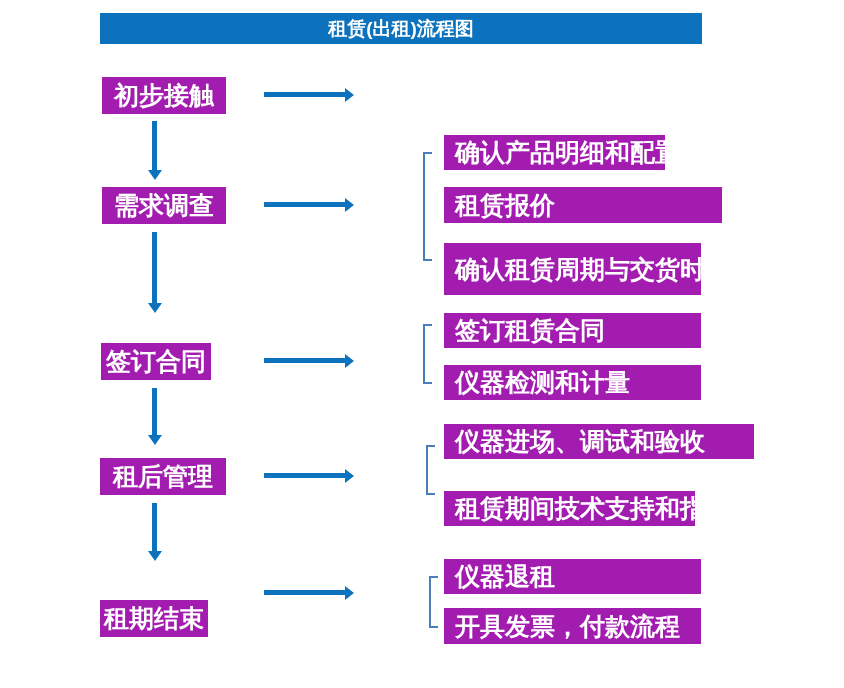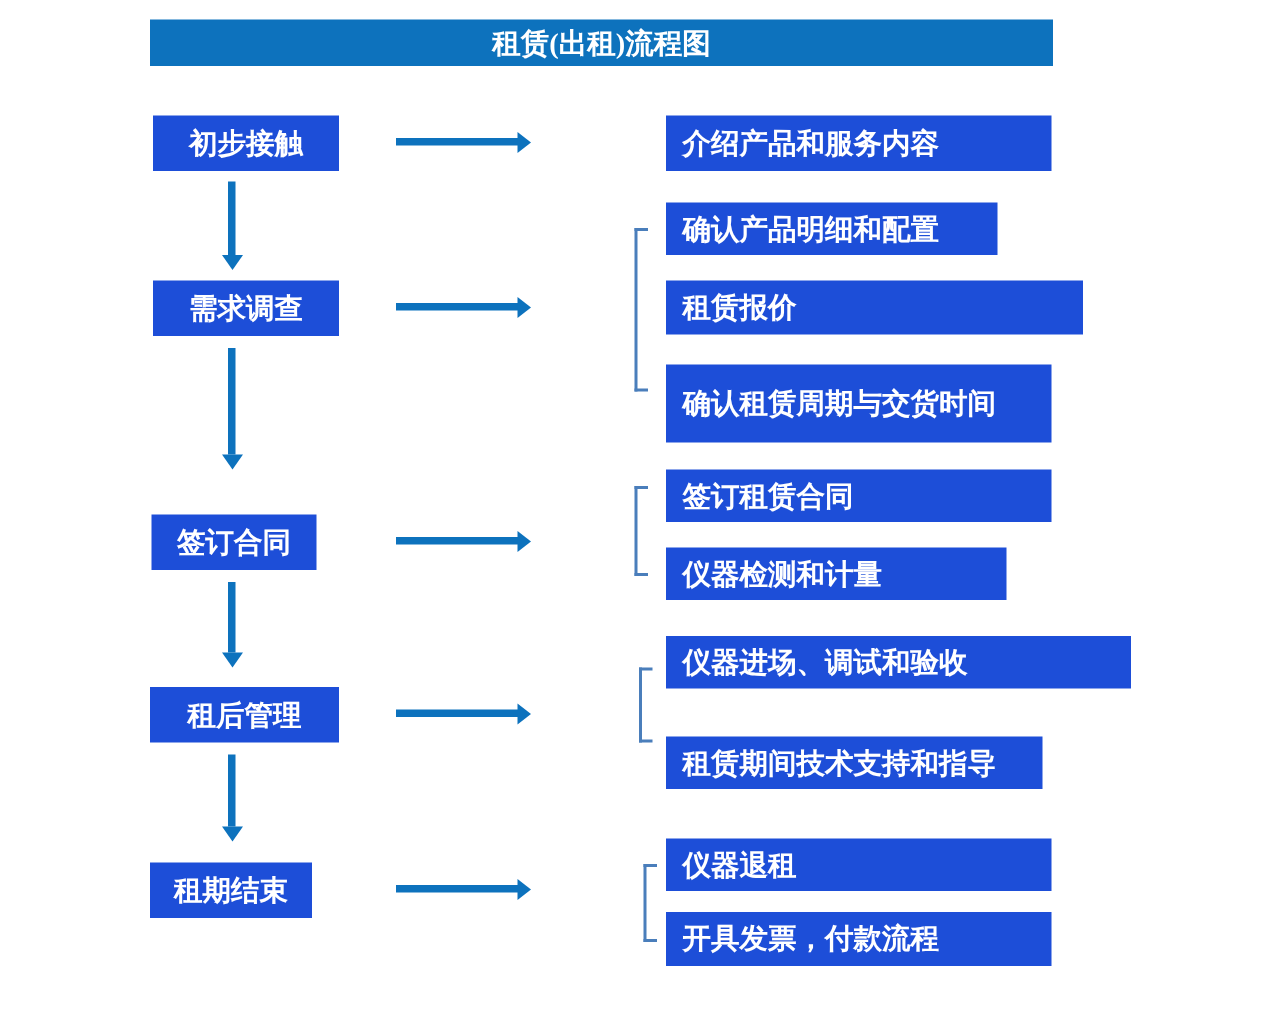--- a/index.html
+++ b/index.html
@@ -1,37 +1,37 @@
 <!DOCTYPE html>
 <html><head>
 <meta charset="utf-8">
 <style>
   html, body { margin: 0; padding: 0; background: #ffffff; }
   #canvas {
     position: relative;
     width: 844px;
     height: 688px;
     background: #ffffff;
-    font-family: Liberation Serif, serif;
+    font-family: Liberation Sans, sans-serif;
     overflow: hidden;
   }
   .title-bar {
     position: absolute;
     left: 100px; top: 13px; width: 602px; height: 31px;
     background: #0d72bd;
     color: #ffffff;
     font-size: 19px;
     font-weight: bold;
     display: flex; align-items: center; justify-content: center;
   }
   .box {
     position: absolute;
-    background: #1d4ed8;
+    background: #a21caf;
     color: #ffffff;
-    font-size: 19px;
+    font-size: 25px;
     font-weight: bold;
     display: flex; align-items: center;
     box-sizing: border-box;
     white-space: nowrap;
   }
   .left-box { justify-content: center; }
   .right-box { justify-content: flex-start; padding-left: 11px; }
 
   
   .h-arrow { position: absolute; left: 264px; width: 90px; height: 14px; }
@@ -73,30 +73,29 @@
 <body>
 
 <div id="canvas">
 
   <div class="title-bar">租赁(出租)流程图</div>
 
   <div class="box left-box" style="left:102px; top:77px;  width:124px; height:37px;">初步接触</div>
   <div class="box left-box" style="left:102px; top:187px; width:124px; height:37px;">需求调查</div>
   <div class="box left-box" style="left:101px; top:343px; width:110px; height:37px;">签订合同</div>
   <div class="box left-box" style="left:100px; top:458px; width:126px; height:37px;">租后管理</div>
-  <div class="box left-box" style="left:100px; top:575px; width:108px; height:37px;">租期结束</div>
+  <div class="box left-box" style="left:100px; top:600px; width:108px; height:37px;">租期结束</div>
 
-  <div class="box right-box" style="left:444px; top:77px;  width:257px; height:37px;">介绍产品和服务内容</div>
 
   <div class="box right-box" style="left:444px; top:135px; width:221px; height:35px;">确认产品明细和配置</div>
   <div class="box right-box" style="left:444px; top:187px; width:278px; height:36px;">租赁报价</div>
   <div class="box right-box" style="left:444px; top:243px; width:257px; height:52px;">确认租赁周期与交货时间</div>
 
   <div class="box right-box" style="left:444px; top:313px; width:257px; height:35px;">签订租赁合同</div>
-  <div class="box right-box" style="left:444px; top:365px; width:227px; height:35px;">仪器检测和计量</div>
+  <div class="box right-box" style="left:444px; top:365px; width:257px; height:35px;">仪器检测和计量</div>
 
   <div class="box right-box" style="left:444px; top:424px; width:310px; height:35px;">仪器进场、调试和验收</div>
   <div class="box right-box" style="left:444px; top:491px; width:251px; height:35px;">租赁期间技术支持和指导</div>
 
   <div class="box right-box" style="left:444px; top:559px; width:257px; height:35px;">仪器退租</div>
   <div class="box right-box" style="left:444px; top:608px; width:257px; height:36px;">开具发票，付款流程</div>
 
   <div class="h-arrow" style="top:88px;">
       <div class="h-line"></div>
       <div class="h-head"></div>

